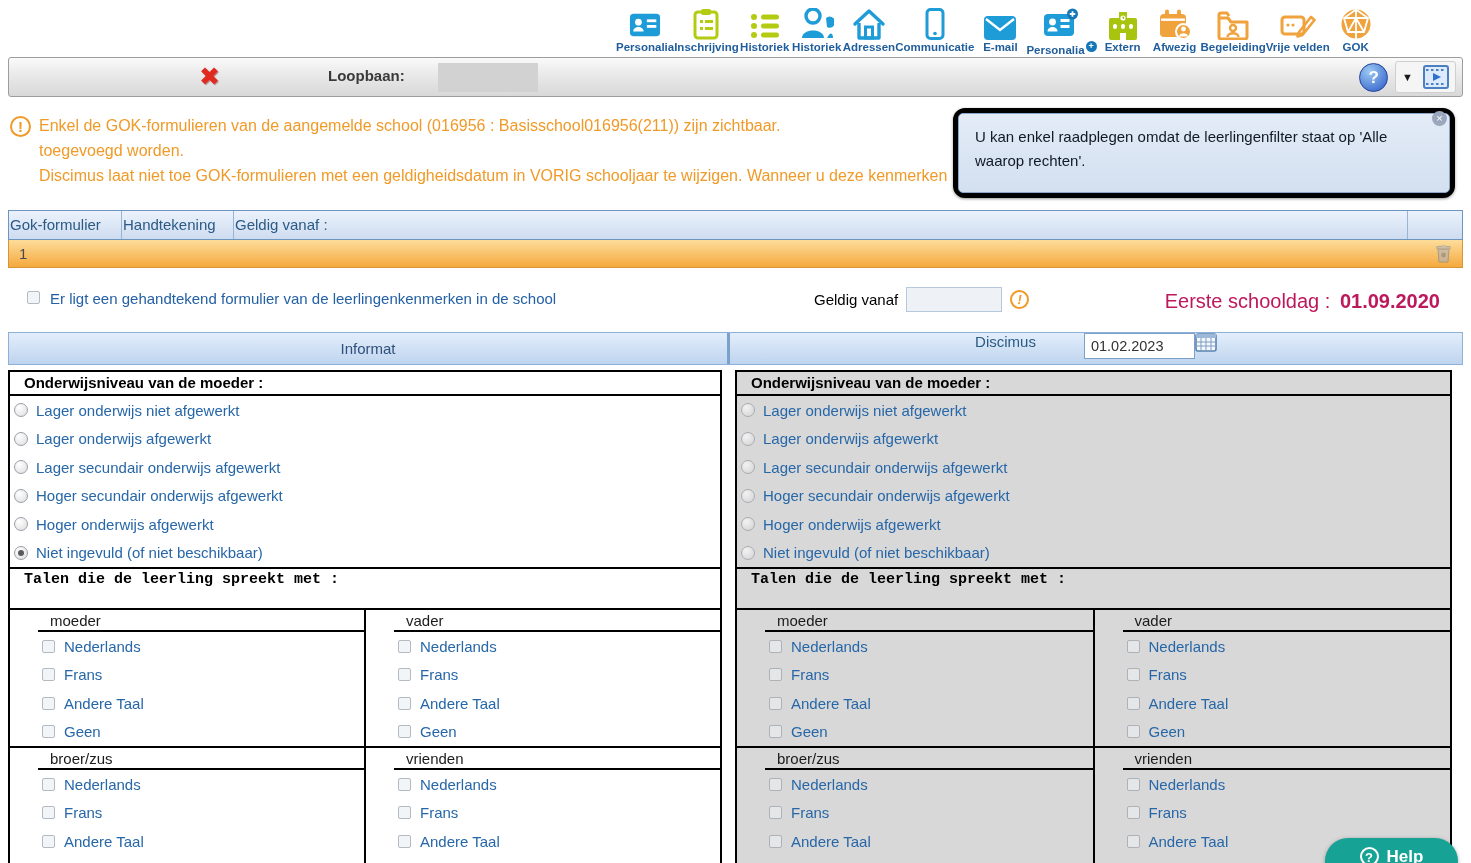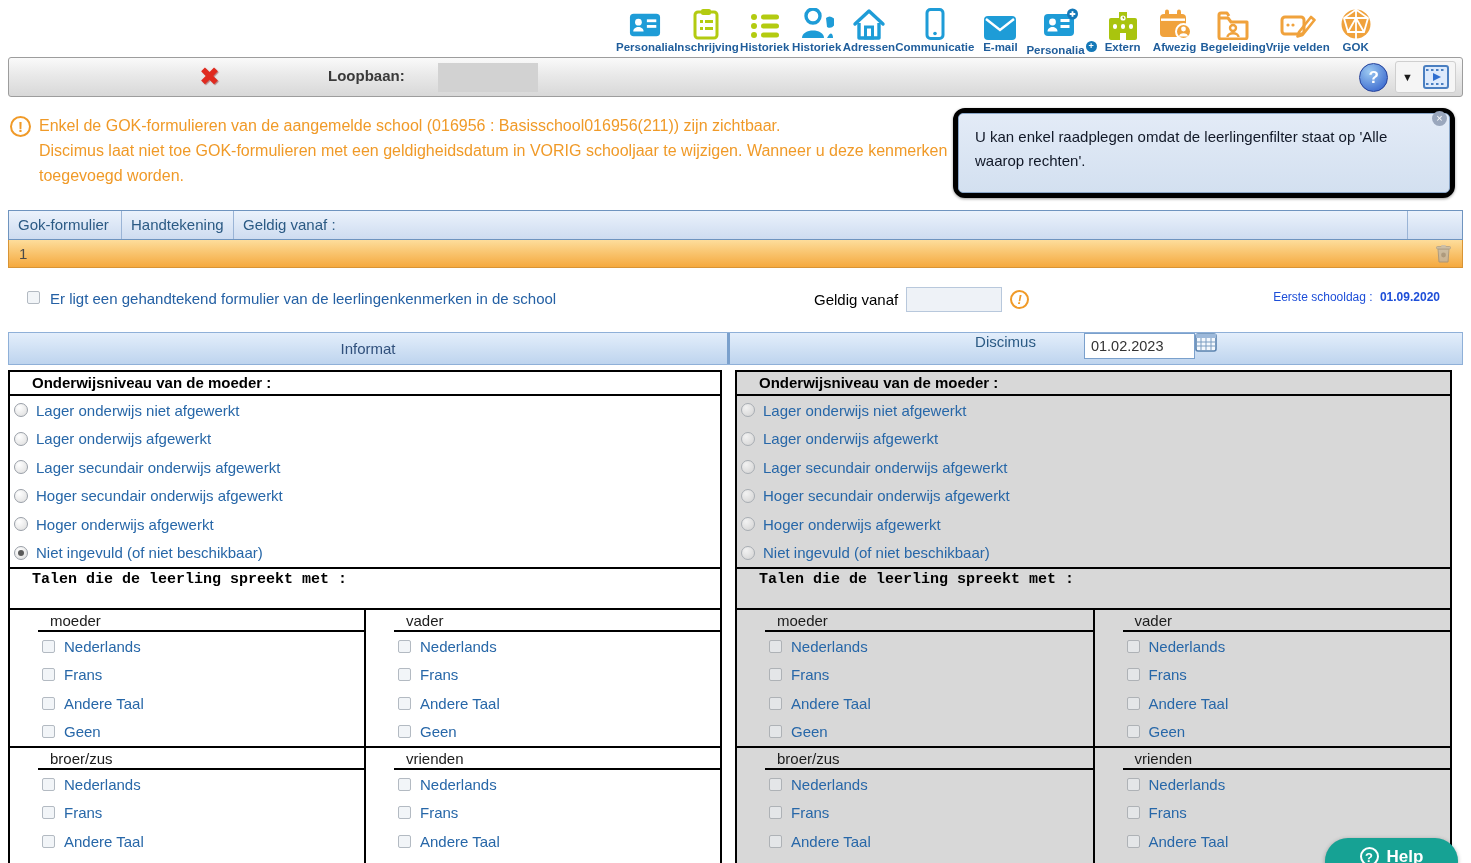--- a/index.html
+++ b/index.html
@@ -37,53 +37,53 @@
   .tooltip { position:absolute; left:953px; top:108px; width:502px; height:90px; border:5px solid #000;
     border-radius:12px; background:#dae5f3; z-index:10; box-shadow:0 1px 3px rgba(0,0,0,.4); }
   .tooltip-inner { position:relative; width:100%; height:100%; border:1px solid #8aa6c8; border-radius:5px;
     padding:11px 16px; font-size:15px; line-height:24px; color:#111827; background:linear-gradient(#e3ebf7,#d3e0f0); }
   .tt-close { position:absolute; top:-3px; right:2px; width:15px; height:15px; border-radius:50%; background:#9aa7bd;
     color:#fff; font-size:11px; line-height:14px; text-align:center; cursor:pointer; }
 
   
   .grid { position:absolute; left:8px; top:210px; width:1455px; }
   .grid-head { display:flex; height:30px; background:linear-gradient(#ebf2fc,#cedcf0); border:1px solid #6f94bf; }
-  .gh { line-height:28px; padding-left:9px; font-size:15px; color:#2b5a84; border-right:1px solid #9ab4d6; }
+  .gh { line-height:28px; padding-left:1px; font-size:15px; color:#2b5a84; border-right:1px solid #9ab4d6; }
   .gh.c1 { width:113px; } .gh.c2 { width:112px; } .gh.c3 { flex:1; } .gh.c4 { width:54px; border-right:none; }
   .grid-row { height:28px; display:flex; align-items:center; padding:0 10px; color:#4a4a4a; font-size:15px;
     background:linear-gradient(#fddd9b,#f5a93e); border:1px solid #d89435; border-top:none; cursor:pointer; }
   .trash { margin-left:auto; opacity:.6; cursor:pointer; display:flex; }
 
   
   .sigrow { position:absolute; left:8px; top:286px; width:1455px; height:30px; }
   .checkbox { display:inline-block; width:13px; height:13px; background:#f2f5f8; border:1px solid #b3bac2; border-radius:2px; cursor:pointer; flex:none; }
   .sig-check { position:absolute; left:19px; top:5px; }
   .sig-label { position:absolute; left:42px; top:4px; color:#2460a4; font-size:15px; }
   .geldig { position:absolute; left:806px; top:1px; display:flex; align-items:center; gap:8px; }
   .geldig .g-label { color:#000000; font-size:15px; }
   .geldig input { width:96px; height:25px; background:#eef2f7; border:1px solid #b8c8dc; font-size:14px; padding:0 5px; }
   .info-icon { width:19px; height:19px; border:2.5px solid #f09a28; border-radius:50%; color:#f09a28; font-weight:bold;
     font-style:italic; text-align:center; line-height:15px; font-size:13px; cursor:pointer; }
-  .schooldag { position:absolute; right:23px; top:4px; color:#1d4ed8; font-size:12px; }
+  .schooldag { position:absolute; right:23px; top:4px; color:#be185d; font-size:20px; }
   .schooldag b { margin-left:4px; }
 
   
   .colheads { position:absolute; left:8px; top:332px; width:1455px; height:33px; display:flex;
     background:linear-gradient(#e3eefb,#bed4ee); border:1px solid #8fb0d8; }
   .ch-left { width:721px; border-right:3px solid #7aa0cc; display:flex; align-items:center; justify-content:center;
     color:#30507c; font-size:15px; }
   .ch-right { flex:1; display:flex; justify-content:center; gap:0; color:#2b5a84; font-size:15px; }
   .ch-right input { width:111px; height:23px; background:#fff; border:1px solid #7aa0cc; font-size:14.5px; color:#333; padding:12px 6px;margin-left:48px; }
   .cal-btn { display:flex; cursor:pointer; }
 
   
   .panel { position:absolute; top:370px; height:600px; border:2px solid #000; background:#fff; }
   .panel-left  { left:8px; width:714px; }
   .panel-right { left:735px; width:717px; background:#d8d8d8; }
-  .sec-title { height:24px; line-height:22px; padding-left:22px; font-weight:bold; font-size:15px; color:#000; border-bottom:2px solid #000; }
+  .sec-title { height:24px; line-height:22px; padding-left:14px; font-weight:bold; font-size:15px; color:#000; border-bottom:2px solid #000; }
   .sec-title.mid { border-top:2px solid #000; height:43px;font-family:Liberation Mono, monospace; }
   .radio-row { height:28.5px; display:flex; align-items:center; padding-left:4px; }
   .radio { width:14px; height:14px; border-radius:50%; border:1px solid #9aa0a8; flex:none;
     background:radial-gradient(circle at 35% 30%,#fff,#dcdcdc); position:relative; cursor:pointer; }
   .radio.sel::after { content:""; position:absolute; left:3px; top:3px; width:6px; height:6px; border-radius:50%; background:#5a5a5a; }
   .panel-right .radio { background:radial-gradient(circle at 35% 30%,#f2f2f2,#d2d2d2); border-color:#a8adb3; }
   .opt { margin-left:8px; color:#2767a8; font-size:15px; }
   .pair { display:flex; }
   .pair-b { border-top:2px solid #000; }
   .cell { flex:1; min-width:0; }
@@ -273,22 +273,22 @@
             </svg>
         </span>
       </div>
     </div>
   </div>
 
   <div class="warning">
     <span class="warn-icon">!</span>
     <div class="warn-text">
       <div>Enkel de GOK-formulieren van de aangemelde school (016956 : Basisschool016956(211)) zijn zichtbaar.</div>
+      <div>toegevoegd worden.</div>
       <div>Discimus laat niet toe GOK-formulieren met een geldigheidsdatum in VORIG schooljaar te wijzigen. Wanneer u deze kenmerken</div>
-      <div>toegevoegd worden.</div>
     </div>
   </div>
 
   <div class="tooltip">
     <div class="tooltip-inner">
       <span>U kan enkel raadplegen omdat de leerlingenfilter staat op 'Alle waarop rechten'.</span>
       <div class="tt-close">×</div>
     </div>
   </div>
 

